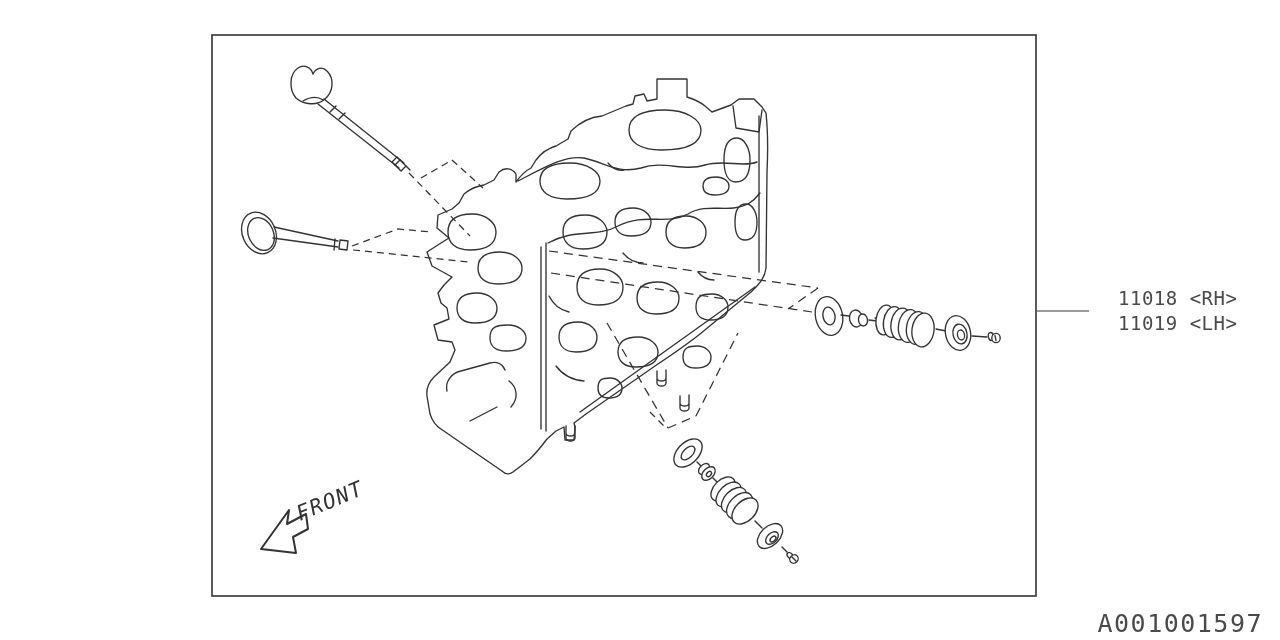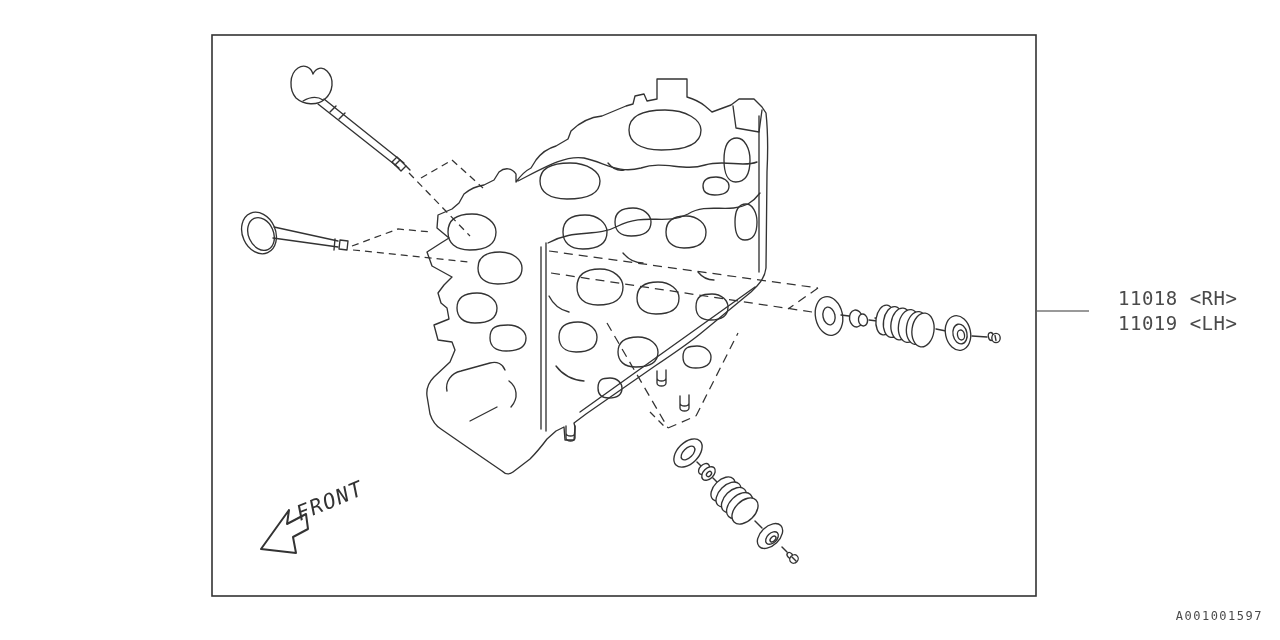--- a/index.html
+++ b/index.html
@@ -11,21 +11,21 @@
   #drawing{position:absolute;left:0;top:0;}
   .ptlabel{
     position:absolute;left:1094px;
     font-size:19px;line-height:19px;letter-spacing:.5px;
     color:var(--label,#4a4a4a);white-space:pre;margin-left:24px;
   }
   #label-rh{top:289px;}
   #label-lh{top:314px;text-align:right;}
   #figcode{
     position:absolute;right:17px;top:609px;
-    font-size:12px;letter-spacing:1.5px;color:var(--label,#4a4a4a);
+    font-size:25px;letter-spacing:1.5px;color:var(--label,#4a4a4a);
   }
   
   .ln{stroke:var(--line,#333333);fill:none;stroke-width:1.35;stroke-linecap:round;stroke-linejoin:round;}
   .lnw{stroke:var(--line,#333333);fill:#ffffff;stroke-width:1.35;stroke-linecap:round;stroke-linejoin:round;}
   .dsh{stroke:var(--line,#333333);fill:none;stroke-width:1.25;stroke-dasharray:9 6;stroke-linecap:butt;}
   .dsh2{stroke:var(--line,#333333);fill:none;stroke-width:1.25;stroke-dasharray:7 5;stroke-linecap:butt;}
   .frame{stroke:var(--line,#333333);fill:none;stroke-width:1.6;}
   .leader{stroke:var(--leader,#999999);fill:none;stroke-width:2;}
   .front-text{
     font-family:"DejaVu Sans Mono","Liberation Mono",monospace;

